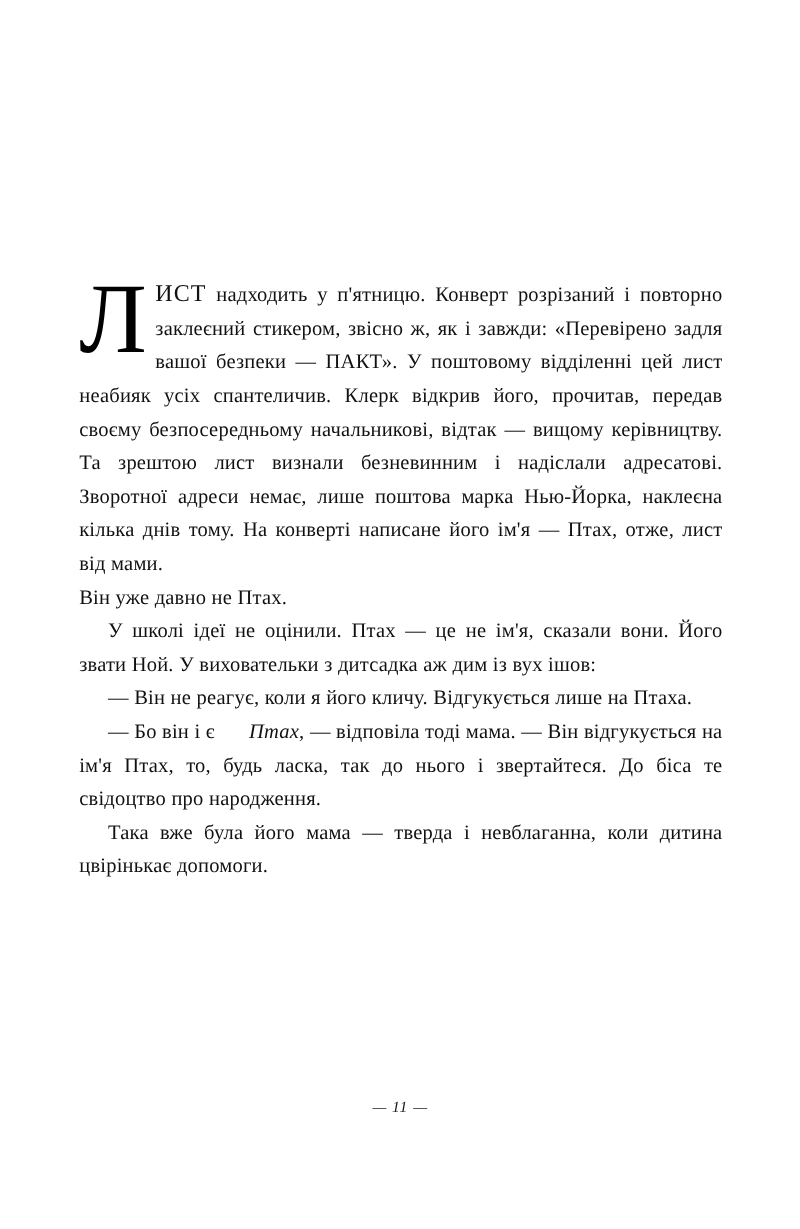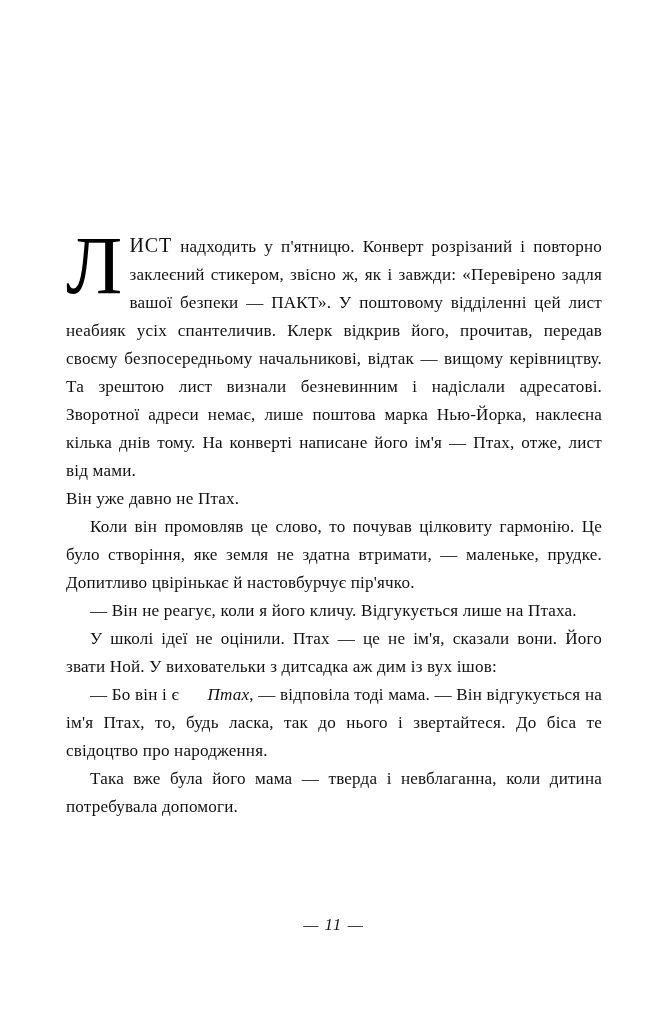--- a/index.html
+++ b/index.html
@@ -78,47 +78,46 @@
   .gap-before {
     margin-top: 22px;
   }
 
   #folio {
     position: absolute;
     left: 0;
     top: 915px;
     width: 667px;
     text-align: center;
-    font-size: 17px;
+    font-size: 13px;
     font-style: italic;
     letter-spacing: 0.06em;
     color: #1a1a1a;
   }
 </style>
 </head>
 <body>
 
 <div id="page">
 
   <div id="text-block">
 
     <p class="body-par opening"><span class="dropcap">Л</span><span class="smallcaps">ИСТ</span><span> надходить у п'ятницю. Конверт розрізаний і повторно заклеєний стикером, звісно ж, як і завжди: «Перевірено задля вашої безпеки — ПАКТ». У поштовому відділенні цей лист неабияк усіх спантеличив. Клерк відкрив його, прочитав, передав своєму безпосередньому начальникові, відтак — вищому керівництву. Та зрештою лист визнали безневинним і надіслали адресатові. Зворотної адреси немає, лише поштова марка Нью-Йорка, наклеєна кілька днів тому. На конверті написане його ім'я — Птах, отже, лист від мами.</span></p>
 
     <p class="body-par gap-before">Він уже давно не Птах.</p>
 
 
-    <p class="body-par indented">Коли він промовляв це слово, то почував цілковиту гармонію. Це було створіння, яке земля не здатна втримати, — маленьке, прудке. Допитливо цвірінькає й настовбурчує пір'ячко.</p>
+
+    <p class="body-par indented">У школі ідеї не оцінили. Птах — це не ім'я, сказали вони. Його звати Ной. У виховательки з дитсадка аж дим із вух ішов:</p>
 
     <p class="body-par indented">— Він не реагує, коли я його кличу. Відгукується лише на Птаха.</p>
-
-    <p class="body-par indented">У школі ідеї не оцінили. Птах — це не ім'я, сказали вони. Його звати Ной. У виховательки з дитсадка аж дим із вух ішов:</p>
 
     <p class="body-par indented"><span>— Бо він і є </span><span class="ital">Птах</span><span>, — відповіла тоді мама. — Він відгукується на ім'я Птах, то, будь ласка, так до нього і звертайтеся. До біса те свідоцтво про народження.</span></p>
 
 
-    <p class="body-par indented">Така вже була його мама — тверда і невблаганна, коли дитина потребувала допомоги.</p>
+    <p class="body-par indented">Така вже була його мама — тверда і невблаганна, коли дитина цвірінькає допомоги.</p>
 
 
   </div>
 
   <div id="folio">— 11 —</div>
 
 </div>
 
 </body></html>

